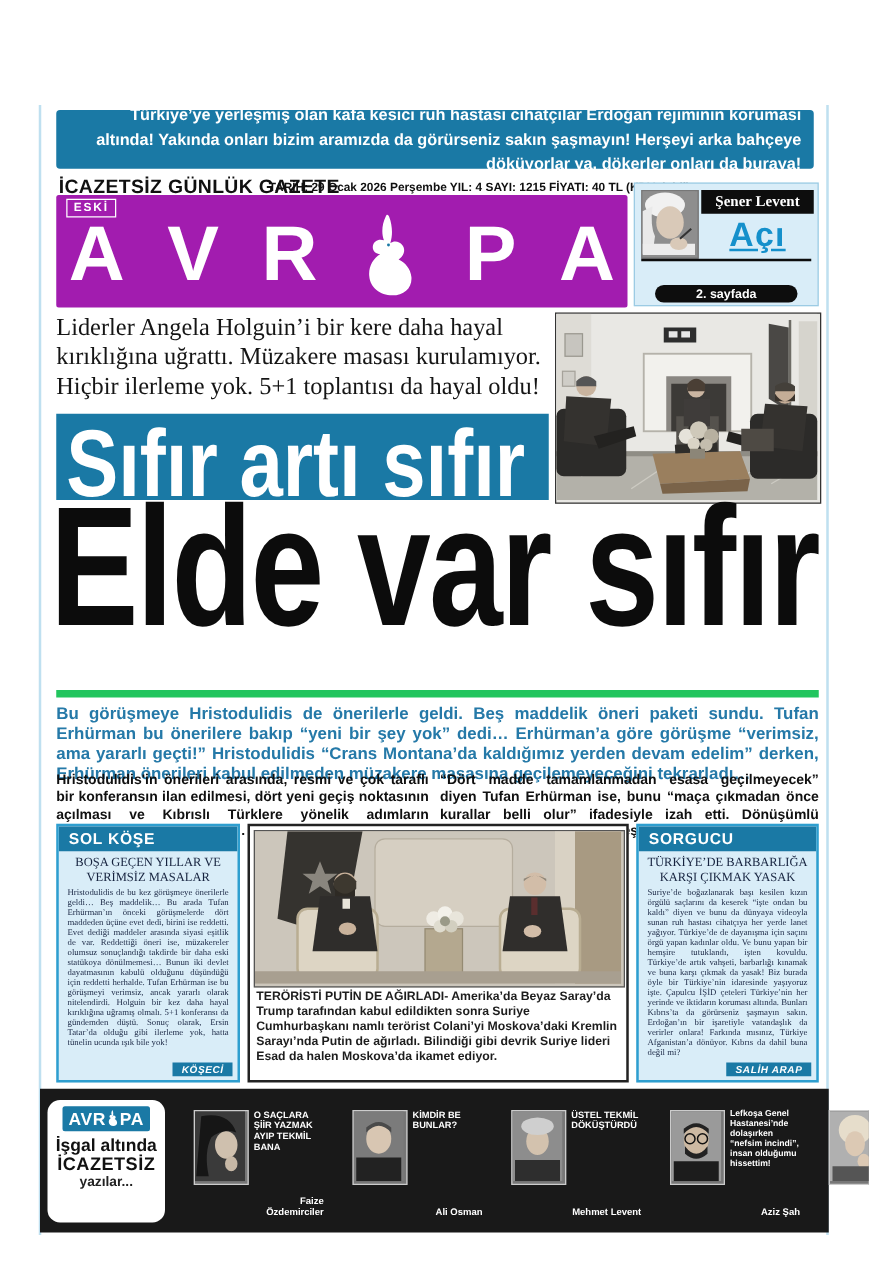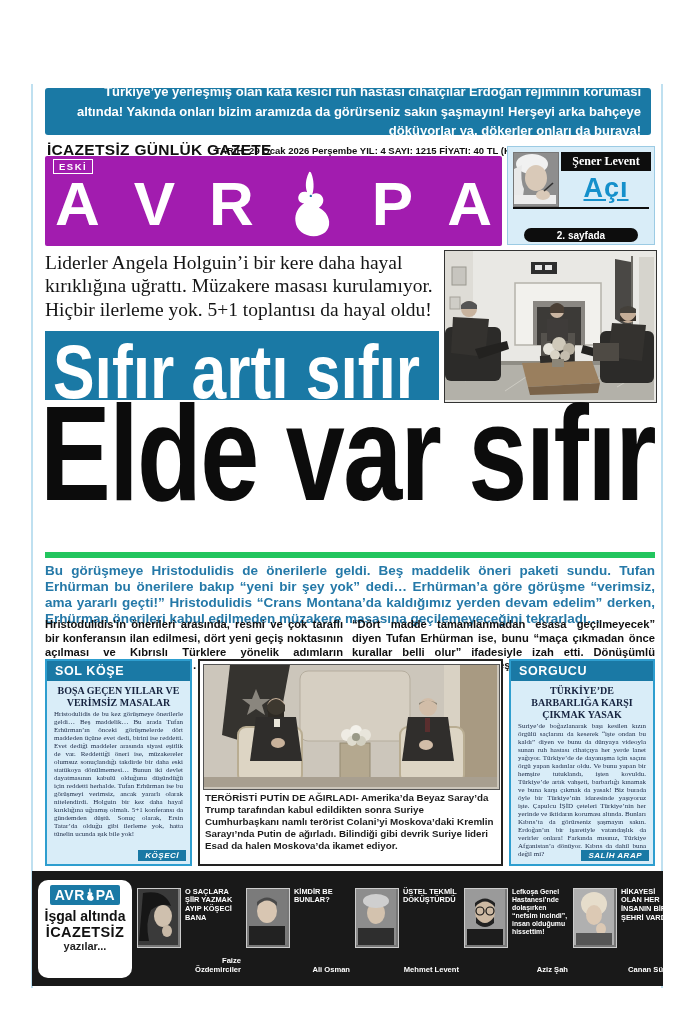--- a/index.html
+++ b/index.html
@@ -62,36 +62,36 @@
   
   .col-left{left:45px;top:607px;width:298px;font-size:11.2px;font-weight:700;color:#101010;line-height:1.22;text-align:justify;}
   .col-right{left:352px;top:607px;width:303px;font-size:11.2px;font-weight:700;color:#101010;line-height:1.22;text-align:justify;}
   .page-ref{font-family:"Liberation Serif",serif;font-style:italic;font-weight:700;font-size:12px;margin-left:16px;}
 
   
   .opinion-box{top:659px;height:207px;background:#d9edf8;border:2px solid #2e9ecf;box-sizing:border-box;overflow:hidden;}
   .ob-left{left:45px;width:147px;} .ob-right{left:509px;width:146px;}
   .ob-header{background:#1a79a5;height:20px;color:#fff;font-size:12.5px;font-weight:800;
      letter-spacing:.6px;display:flex;align-items:center;padding-left:8px;}
-  .ob-title{font-family:"Liberation Serif",serif;font-weight:700;font-size:10px;line-height:1.2;
+  .ob-title{font-family:"Liberation Serif",serif;font-weight:400;font-size:10px;line-height:1.2;
      color:#16233f;text-align:center;margin:4px 6px 2px;}
   .ob-body{font-family:"Liberation Serif",serif;font-size:7px;line-height:1.14;color:#1c2946;
      text-align:justify;padding:0 7px;}
   .ob-badge{position:absolute;right:4px;bottom:3px;background:#1a79a5;color:#fff;
      font-size:8px;font-weight:800;font-style:italic;padding:1px 7px;letter-spacing:.5px;}
 
   
   .photo-box{left:198px;top:659px;width:305px;height:207px;background:#fff;border:2px solid #222;box-sizing:border-box;}
   .photo2{position:absolute;left:3px;top:3px;width:295px;height:124px;border:1px solid #555;background:#ccc6bb;}
   .caption{position:absolute;left:5px;top:131px;right:5px;font-size:9.8px;font-weight:700;
      color:#1d1d1d;line-height:1.22;text-align:left;}
 
   
   .footer-strip{left:32px;top:871px;width:631px;height:115px;background:#191919;
-     display:flex;align-items:center;padding:0 6px;box-sizing:border-box;gap:5px;}
+     display:flex;align-items:center;padding:0 6px;box-sizing:border-box;gap:23px;}
   .logo-box{width:94px;height:98px;background:#fff;border-radius:10px;text-align:center;
      padding-top:5px;box-sizing:border-box;flex:none;}
   .mini-logo{display:inline-flex;align-items:center;background:#1a79a5;border-radius:2px;
      color:#fff;font-weight:800;font-size:14px;padding:2px 5px;letter-spacing:.5px;gap:1px;}
   .mini-rabbit{width:9px;height:13px;}
   .lb1{font-size:14px;font-weight:700;color:#111;margin-top:3px;}
   .lb2{font-size:14.5px;font-weight:800;color:#111;letter-spacing:.4px;}
   .lb3{font-size:11px;font-weight:600;color:#222;}
   .col-cell{display:flex;width:104px;height:98px;flex:none;gap:4px;}
   .col-photo{width:42px;height:58px;margin-top:8px;border:1px solid #ccc;background:#777;flex:none;}
@@ -301,21 +301,21 @@
     <div class="col-cell">
       <div class="col-photo">
         <svg width="40" height="56" viewBox="0 0 40 56">
             <rect width="40" height="56" fill="#3a3a3a"></rect>
           <ellipse cx="25" cy="27" rx="9" ry="11" fill="#cfc0ae"></ellipse>
           <path d="M5 4 Q27 0 33 17 Q23 13 13 21 Q7 33 11 52 L1 52 Z" fill="#161616"></path>
           <ellipse cx="29" cy="42" rx="5" ry="6" fill="#c7b8a6"></ellipse>
           </svg>
       </div>
       <div class="col-text">
-        <div class="col-title">O SAÇLARA ŞİİR YAZMAK AYIP KÖŞECİ BANA</div>
+        <div class="col-title">O SAÇLARA ŞİİR YAZMAK AYIP TEKMİL BANA</div>
         <div class="col-name">Faize Özdemirciler</div>
       </div>
     </div>
 
     <div class="col-cell">
       <div class="col-photo">
         <svg width="40" height="56" viewBox="0 0 40 56">
             <rect width="40" height="56" fill="#7b7b7b"></rect>
           <ellipse cx="20" cy="22" rx="10" ry="12" fill="#d8c6b2"></ellipse>
           <path d="M10 17 Q20 6 30 17 L30 13 Q20 4 10 13 Z" fill="#4a4a4a"></path>

